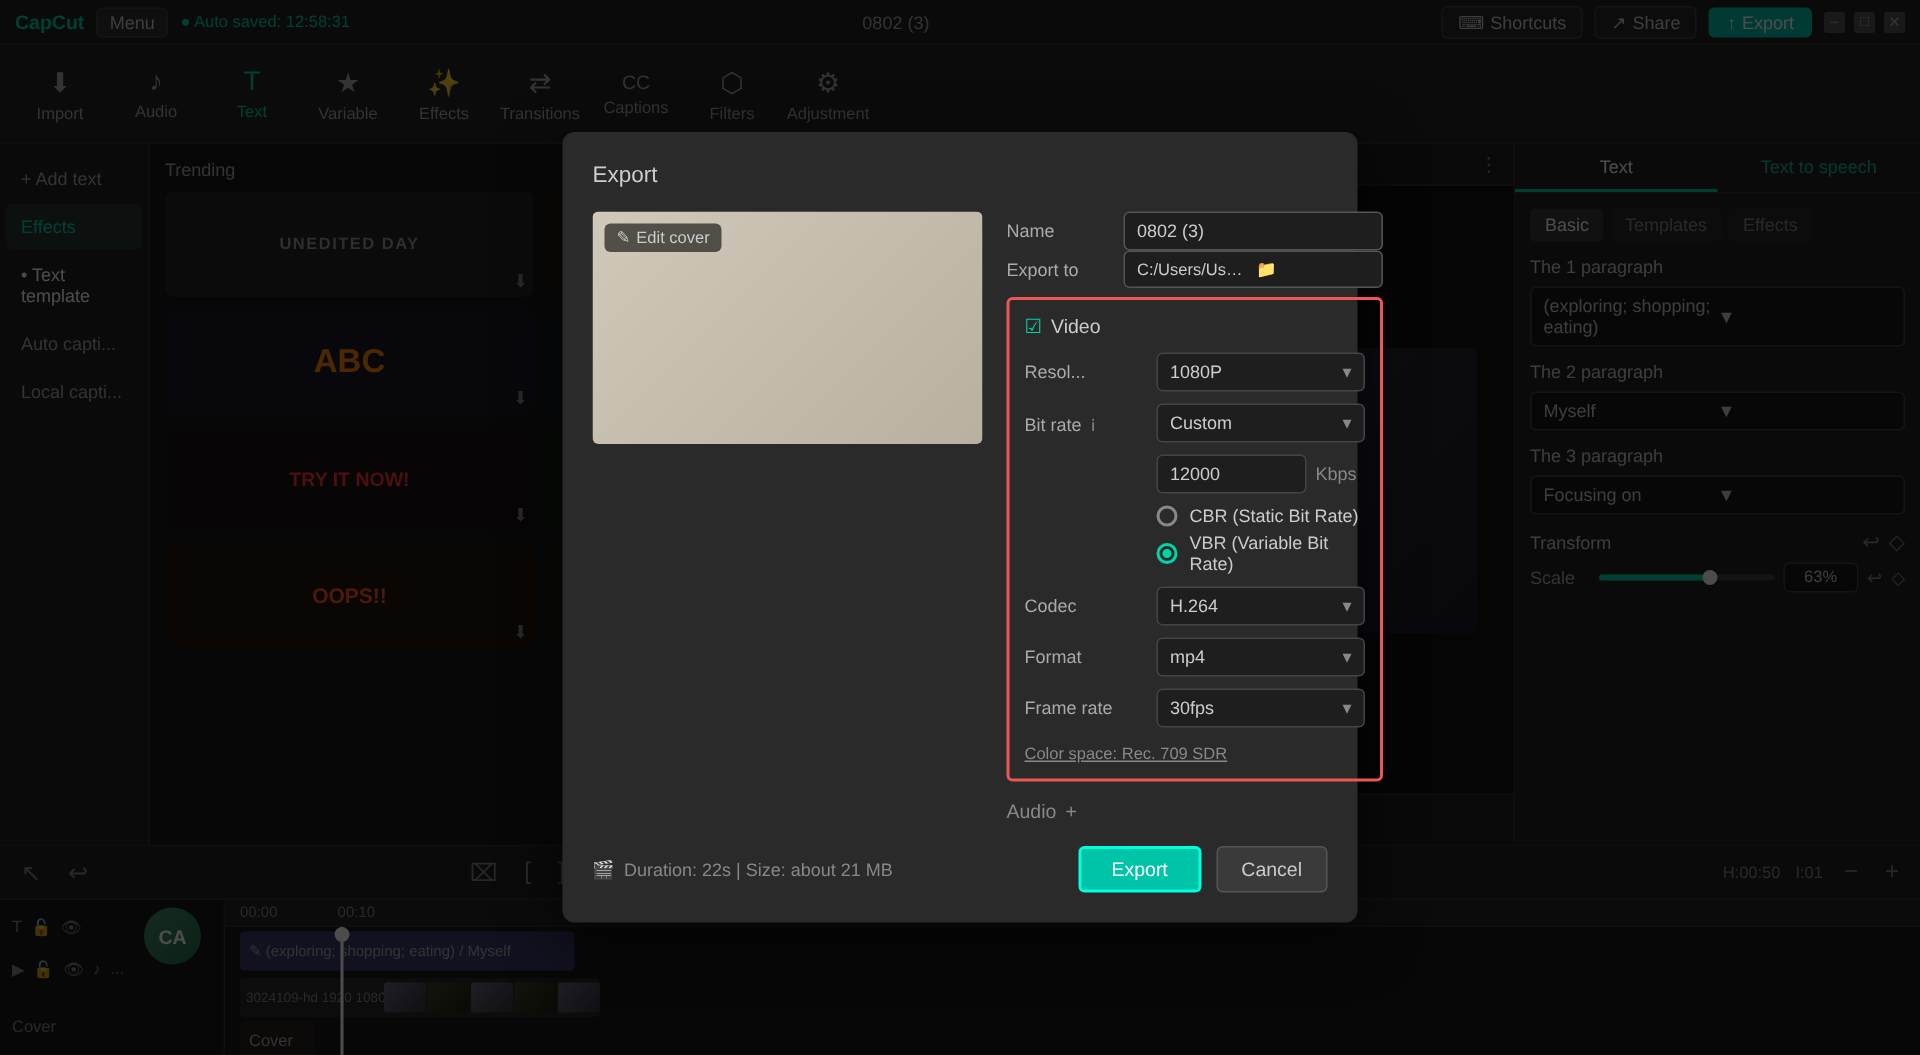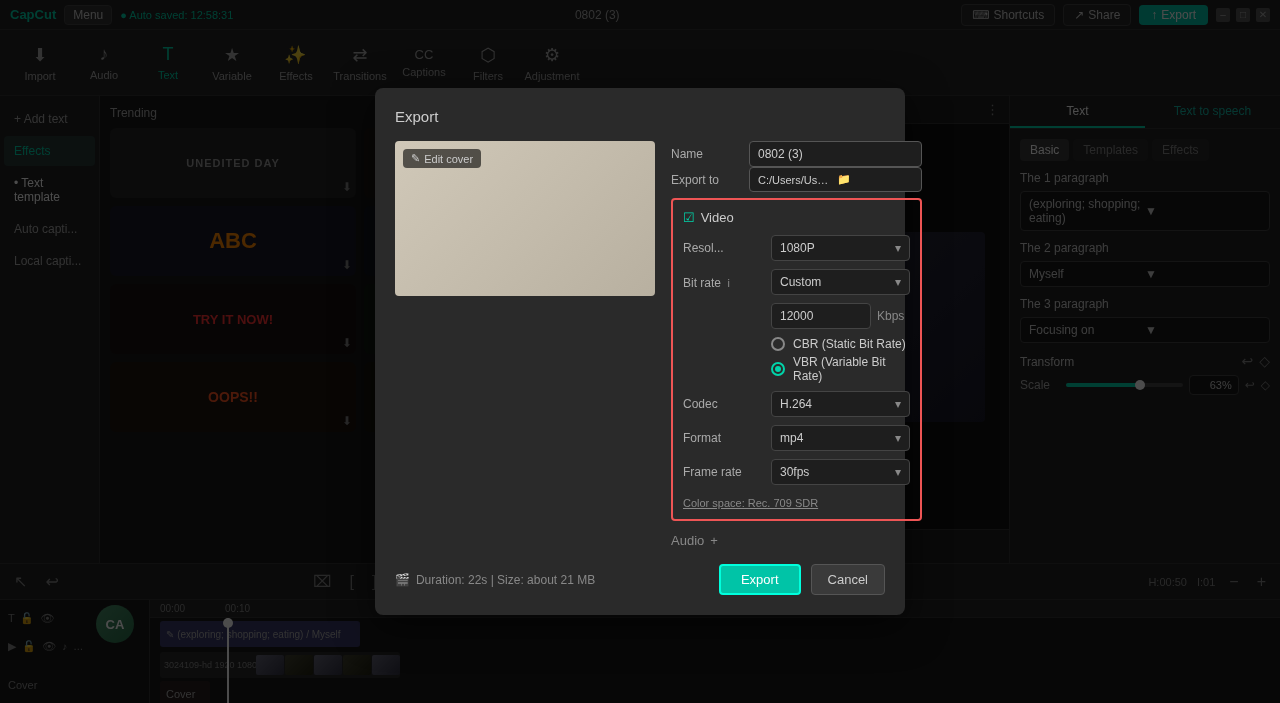--- a/index.html
+++ b/index.html
@@ -209,21 +209,21 @@
     .rp-text-input-row span { flex: 1; font-size: 12px; color: #ccc; }
     .rp-input-expand { color: #888; cursor: pointer; }
     .rp-transform { display: flex; align-items: flex-end; justify-content: space-between; margin-bottom: 6px; }
     .rp-transform-label { color: #ccc; font-size: 12px; }
     .rp-transform-actions { display: flex; gap: 6px; }
     .rp-scale-row { display: flex; align-items: center; gap: 6px; margin-bottom: 8px; }
     .rp-scale-label { color: #aaa; font-size: 12px; width: 40px; }
     .rp-scale-slider { flex: 1; height: 4px; background: #444; border-radius: 2px; position: relative; }
     .rp-scale-fill { height: 4px; background: #00d4aa; border-radius: 2px; width: 63%; }
     .rp-scale-thumb { width: 10px; height: 10px; background: #fff; border-radius: 50%; position: absolute; top: -3px; left: 63%; transform: translateX(-50%); }
-    .rp-scale-value { width: 50px; background: #1a1a1a; border: 1px solid #444; border-radius: 4px; color: #ccc; padding: 3px 6px; font-size: 11px; text-align: right; }
+    .rp-scale-value { width: 50px; background: #1a1a1a; border: 1px solid #444; border-radius: 4px; color: #ccc; padding: 3px 6px; font-size: 11px; text-align: center; }
     .rp-preset-btn {
       width: 100%;
       background: #2a2a2a;
       border: 1px solid #444;
       border-radius: 4px;
       color: #888;
       padding: 5px;
       font-size: 11px;
       text-align: center;
       cursor: pointer;
@@ -788,21 +788,21 @@
       <div class="tl-ruler">
         <span style="margin-right:40px;">00:00</span>
         <span>00:10</span>
       </div>
       <div class="tl-clips-area" style="position:relative;">
         <div class="tl-playhead">
           <div class="tl-playhead-top"></div>
         </div>
 
         <div style="height:28px;position:relative;margin-bottom:2px;">
-          <div class="tl-clip text-clip" style="width:200px;margin-left:10px;background:#3a3a6a;">
+          <div class="tl-clip text-clip" style="width:223px;margin-left:10px;background:#3a3a6a;">
             <span style="font-size:10px;color:#aaa;">✎ (exploring; shopping; eating) / Myself</span>
           </div>
         </div>
 
         <div style="height:28px;position:relative;margin-bottom:2px;">
           <div style="position:absolute;left:10px;top:1px;height:26px;background:#2a2a2a;border-radius:3px;overflow:hidden;display:flex;align-items:center;gap:0;width:240px;">
             <span style="font-size:9px;color:#888;padding:0 4px;white-space:nowrap;overflow:hidden;">3024109-hd 1920 1080 25fps.mp4  00:00:21:15</span>
             <div style="display:flex;gap:1px;flex:1;">
               <div class="tl-thumb-block"></div>
               <div class="tl-thumb-block dark"></div>

